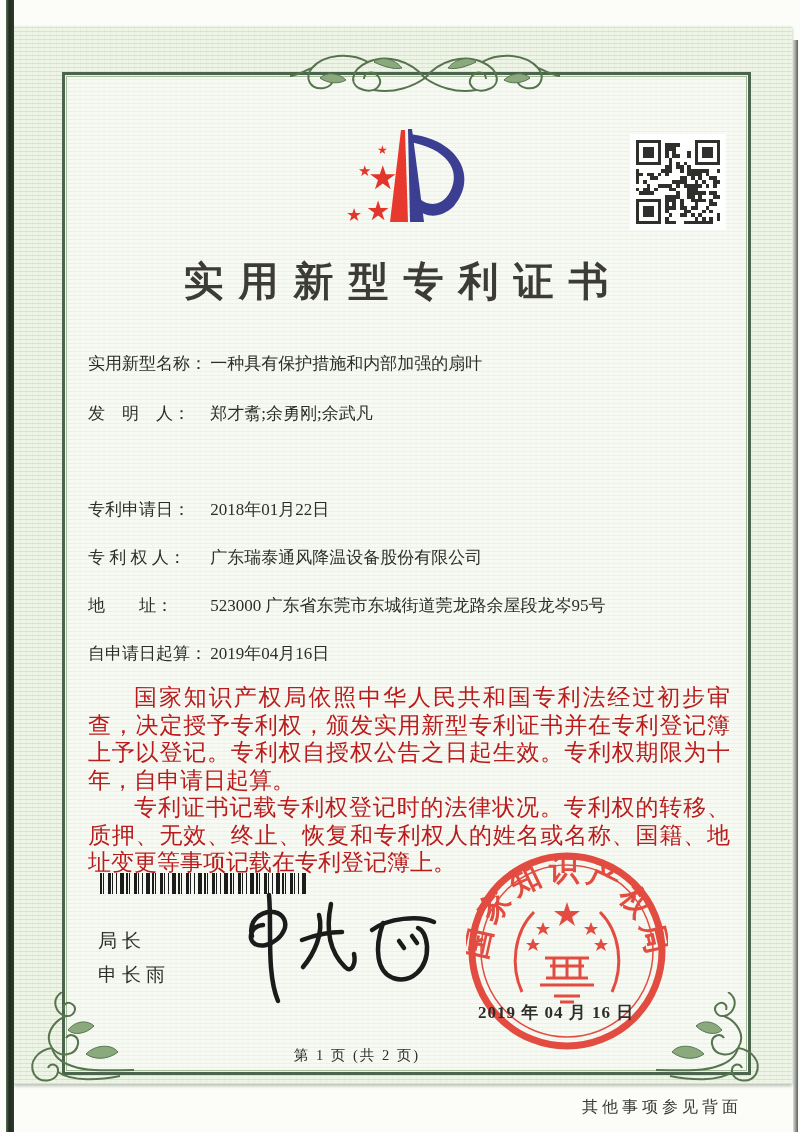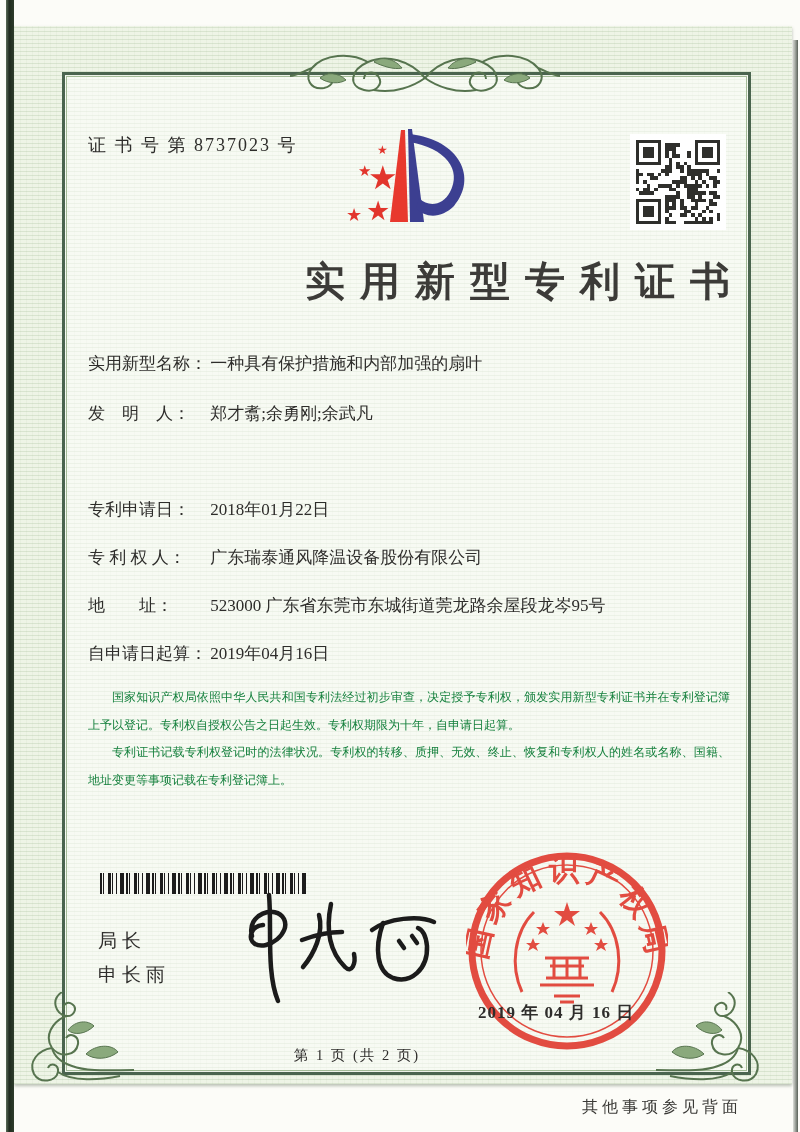--- a/index.html
+++ b/index.html
@@ -15,28 +15,28 @@
          background-color:#eef4e6;
          background-image:repeating-linear-gradient(0deg,rgba(130,165,115,.20) 0 1px,transparent 1px 4px),
                           repeating-linear-gradient(90deg,rgba(130,165,115,.06) 0 1px,transparent 1px 6px);
          box-shadow:0 2px 3px rgba(60,80,55,.35);}
   
   .frame{position:absolute;left:62px;top:72px;width:683px;height:997px;
          border:3px solid #4a644e;background:rgba(255,255,255,.5);}
   .frame-inner{position:absolute;inset:1px;border:1px solid #a3bb97;}
   .abs{position:absolute;}
   .cert-no{left:88px;top:133px;font-size:18px;letter-spacing:2px;}
-  .title{left:62px;top:254px;width:683px;text-align:right;font-size:40px;font-weight:600;
+  .title{left:62px;top:254px;width:683px;text-align:center;font-size:40px;font-weight:600;
          letter-spacing:15px;color:#3c3b38;}
   .row{left:88px;font-size:17px;white-space:nowrap;}
   .row .lbl{display:inline-block;width:118px;}
   .row2{left:400px;font-size:17px;white-space:nowrap;}
   .row2 .lbl{display:inline-block;width:117px;}
-  .paras{left:88px;top:684px;width:642px;font-size:12px;line-height:27.5px;
-         text-align:justify;color:#15803d;}
+  .paras{left:88px;top:684px;width:642px;font-size:23px;line-height:27.5px;
+         text-align:justify;color:#b91c1c;}
   .paras p{margin:0;text-indent:2em;}
   .barcode{left:100px;top:873px;width:206px;height:21px;
     background:repeating-linear-gradient(90deg,
       #1c1c1c 0 2px,#f6f8f2 2px 3px,#1c1c1c 3px 4px,#f6f8f2 4px 8px,
       #1c1c1c 8px 11px,#f6f8f2 11px 12px,#1c1c1c 12px 13px,#f6f8f2 13px 16px,
       #1c1c1c 16px 17px,#f6f8f2 17px 20px,#1c1c1c 20px 24px,#f6f8f2 24px 26px);}
   .commissioner{left:98px;font-size:19px;letter-spacing:5px;}
   .seal-date{left:478px;top:1001px;font-size:17px;letter-spacing:1px;font-weight:600;}
   .page-num{left:62px;top:1046px;width:590px;text-align:center;font-size:14.5px;letter-spacing:2px;}
   .back-note{left:0;top:1097px;width:742px;text-align:right;font-size:16px;letter-spacing:4px;color:#3a3936;}
@@ -89,21 +89,20 @@
     <g class="flourish" transform="translate(118,0) scale(-1,1)">
       <path d="M46,0 C34,8 40,22 50,24 C58,25 62,16 56,12 C52,9 46,12 48,18"></path>
       <path d="M50,24 C36,30 28,44 36,56 C44,66 60,64 62,52 C63,44 54,40 50,46"></path>
       <path d="M36,56 C22,58 12,70 18,82 C24,92 40,90 42,80 C43,72 34,70 32,76"></path>
       <path d="M118,78 C96,78 72,80 56,74 C44,70 38,64 36,56 M42,80 C56,90 84,88 104,84"></path>
       <path class="leaf" d="M70,62 C80,52 96,52 102,60 C92,68 78,68 70,62 Z"></path>
       <path class="leaf" d="M52,38 C60,28 72,28 78,34 C70,42 58,44 52,38 Z"></path>
     </g>
   </svg>
 
-  <div class="abs cert-no">证 书 号 第 8737023 号</div>
 
   <div class="abs logo">
     <svg width="160" height="118" viewBox="0 0 160 118" style="position:absolute;left:0;top:0;">
       <polygon points="79,12 83,12 86,104 68,104" fill="#e8392e"></polygon>
       <polygon points="86,11 90,11 102,104 88,104" fill="#3c3f91"></polygon>
       <path d="M88,16 C138,22 156,60 132,88 C120,100 104,101 94,90 L97,80 C107,90 121,87 128,74 C140,52 124,30 87,24 Z" fill="#3c3f91"></path>
     </svg>
     <span class="star" style="left:55px;top:26px;font-size:12px;">★</span>
     <span class="star" style="left:36px;top:46px;font-size:15px;">★</span>
     <span class="star" style="left:46px;top:44px;font-size:33px;">★</span>

